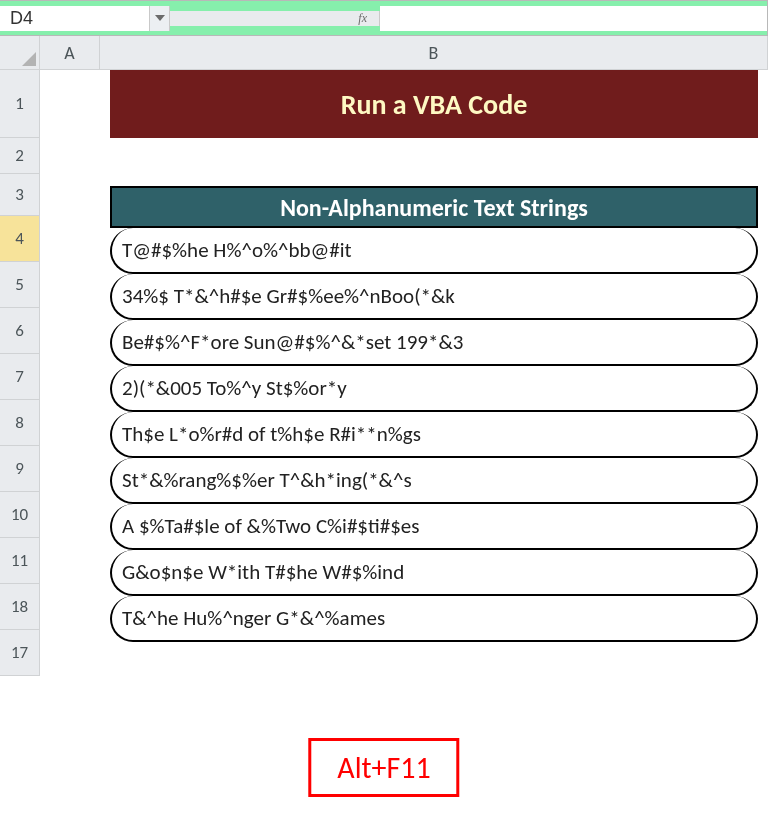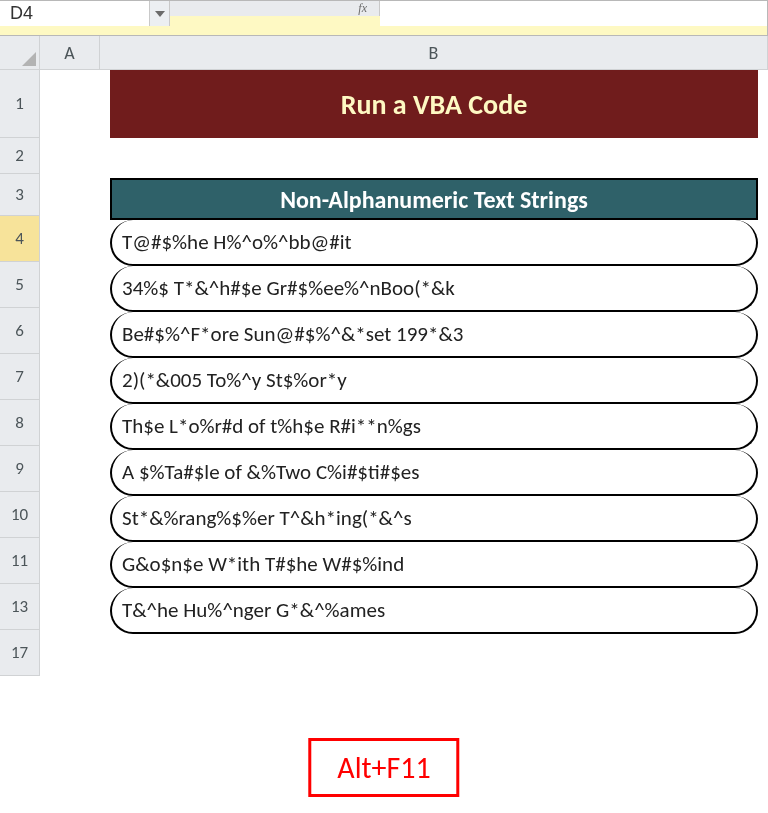--- a/index.html
+++ b/index.html
@@ -8,25 +8,25 @@
     font-family: Calibri, Arial, sans-serif;
     background: #fff;
     width: 768px;
     height: 813px;
     overflow: hidden;
     position: relative;
   }
   
   .formula-bar {
     display: flex;
-    align-items: flex-start;
+    align-items: center;
     border: 1px solid #b8b8b8;
     border-left: none;
     height: 36px;
-    background: #fef9c3;
+    background: #86efac;
   }
   .formula-bar .nb-wrap {
     display: flex;
     align-items: stretch;
   }
   .name-box {
     width: 150px;
     background: #fff;
     border: none;
     border-right: 1px solid #c9c9c9;
@@ -132,21 +132,21 @@
     color: #fef9c3;
     display: flex;
     align-items: center;
     justify-content: center;
     font-size: 28px;
     font-weight: 700;
     margin-top: 0;
   }
   .spacer-row { height: 36px; }
   .table-wrap {
-    margin: 4px 10px 0 70px;
+    margin: 12px 10px 0 70px;
   }
   .tbl-header {
     height: 42px;
     background: #2f6169;
     color: #fff;
     display: flex;
     align-items: center;
     justify-content: center;
     font-weight: 700;
     font-size: 24px;
@@ -207,36 +207,36 @@
       <div class="row-header" style="height: 36px;">2</div>
       <div class="row-header" style="height: 42px;">3</div>
       <div class="row-header active" style="height: 46px;">4</div>
       <div class="row-header" style="height: 46px;">5</div>
       <div class="row-header" style="height: 46px;">6</div>
       <div class="row-header" style="height: 46px;">7</div>
       <div class="row-header" style="height: 46px;">8</div>
       <div class="row-header" style="height: 46px;">9</div>
       <div class="row-header" style="height: 46px;">10</div>
       <div class="row-header" style="height: 46px;">11</div>
-      <div class="row-header" style="height: 46px;">13</div>
+      <div class="row-header" style="height: 46px;">18</div>
       <div class="row-header" style="height: 46px;">17</div>
     </div>
   <div class="cells">
     <div class="title-row">Run a VBA Code</div>
     <div class="spacer-row"></div>
     <div class="table-wrap">
       <div class="tbl-header">Non-Alphanumeric Text Strings</div>
       <div id="tblRows">
           <div class="tbl-row">T@#$%he H%^o%^bb@#it</div>
           <div class="tbl-row">34%$ T*&amp;^h#$e Gr#$%ee%^nBoo(*&amp;k</div>
           <div class="tbl-row">Be#$%^F*ore Sun@#$%^&amp;*set 199*&amp;3</div>
           <div class="tbl-row">2)(*&amp;005 To%^y St$%or*y</div>
           <div class="tbl-row">Th$e L*o%r#d of t%h$e R#i**n%gs</div>
+          <div class="tbl-row">St*&amp;%rang%$%er T^&amp;h*ing(*&amp;^s</div>
           <div class="tbl-row">A $%Ta#$le of &amp;%Two C%i#$ti#$es</div>
-          <div class="tbl-row">St*&amp;%rang%$%er T^&amp;h*ing(*&amp;^s</div>
           <div class="tbl-row">G&amp;o$n$e W*ith T#$he W#$%ind</div>
           <div class="tbl-row">T&amp;^he Hu%^nger G*&amp;^%ames</div>
         </div>
     </div>
   </div>
 </div>
 
 <div class="callout">Alt+F11</div>
 
 </body></html>

